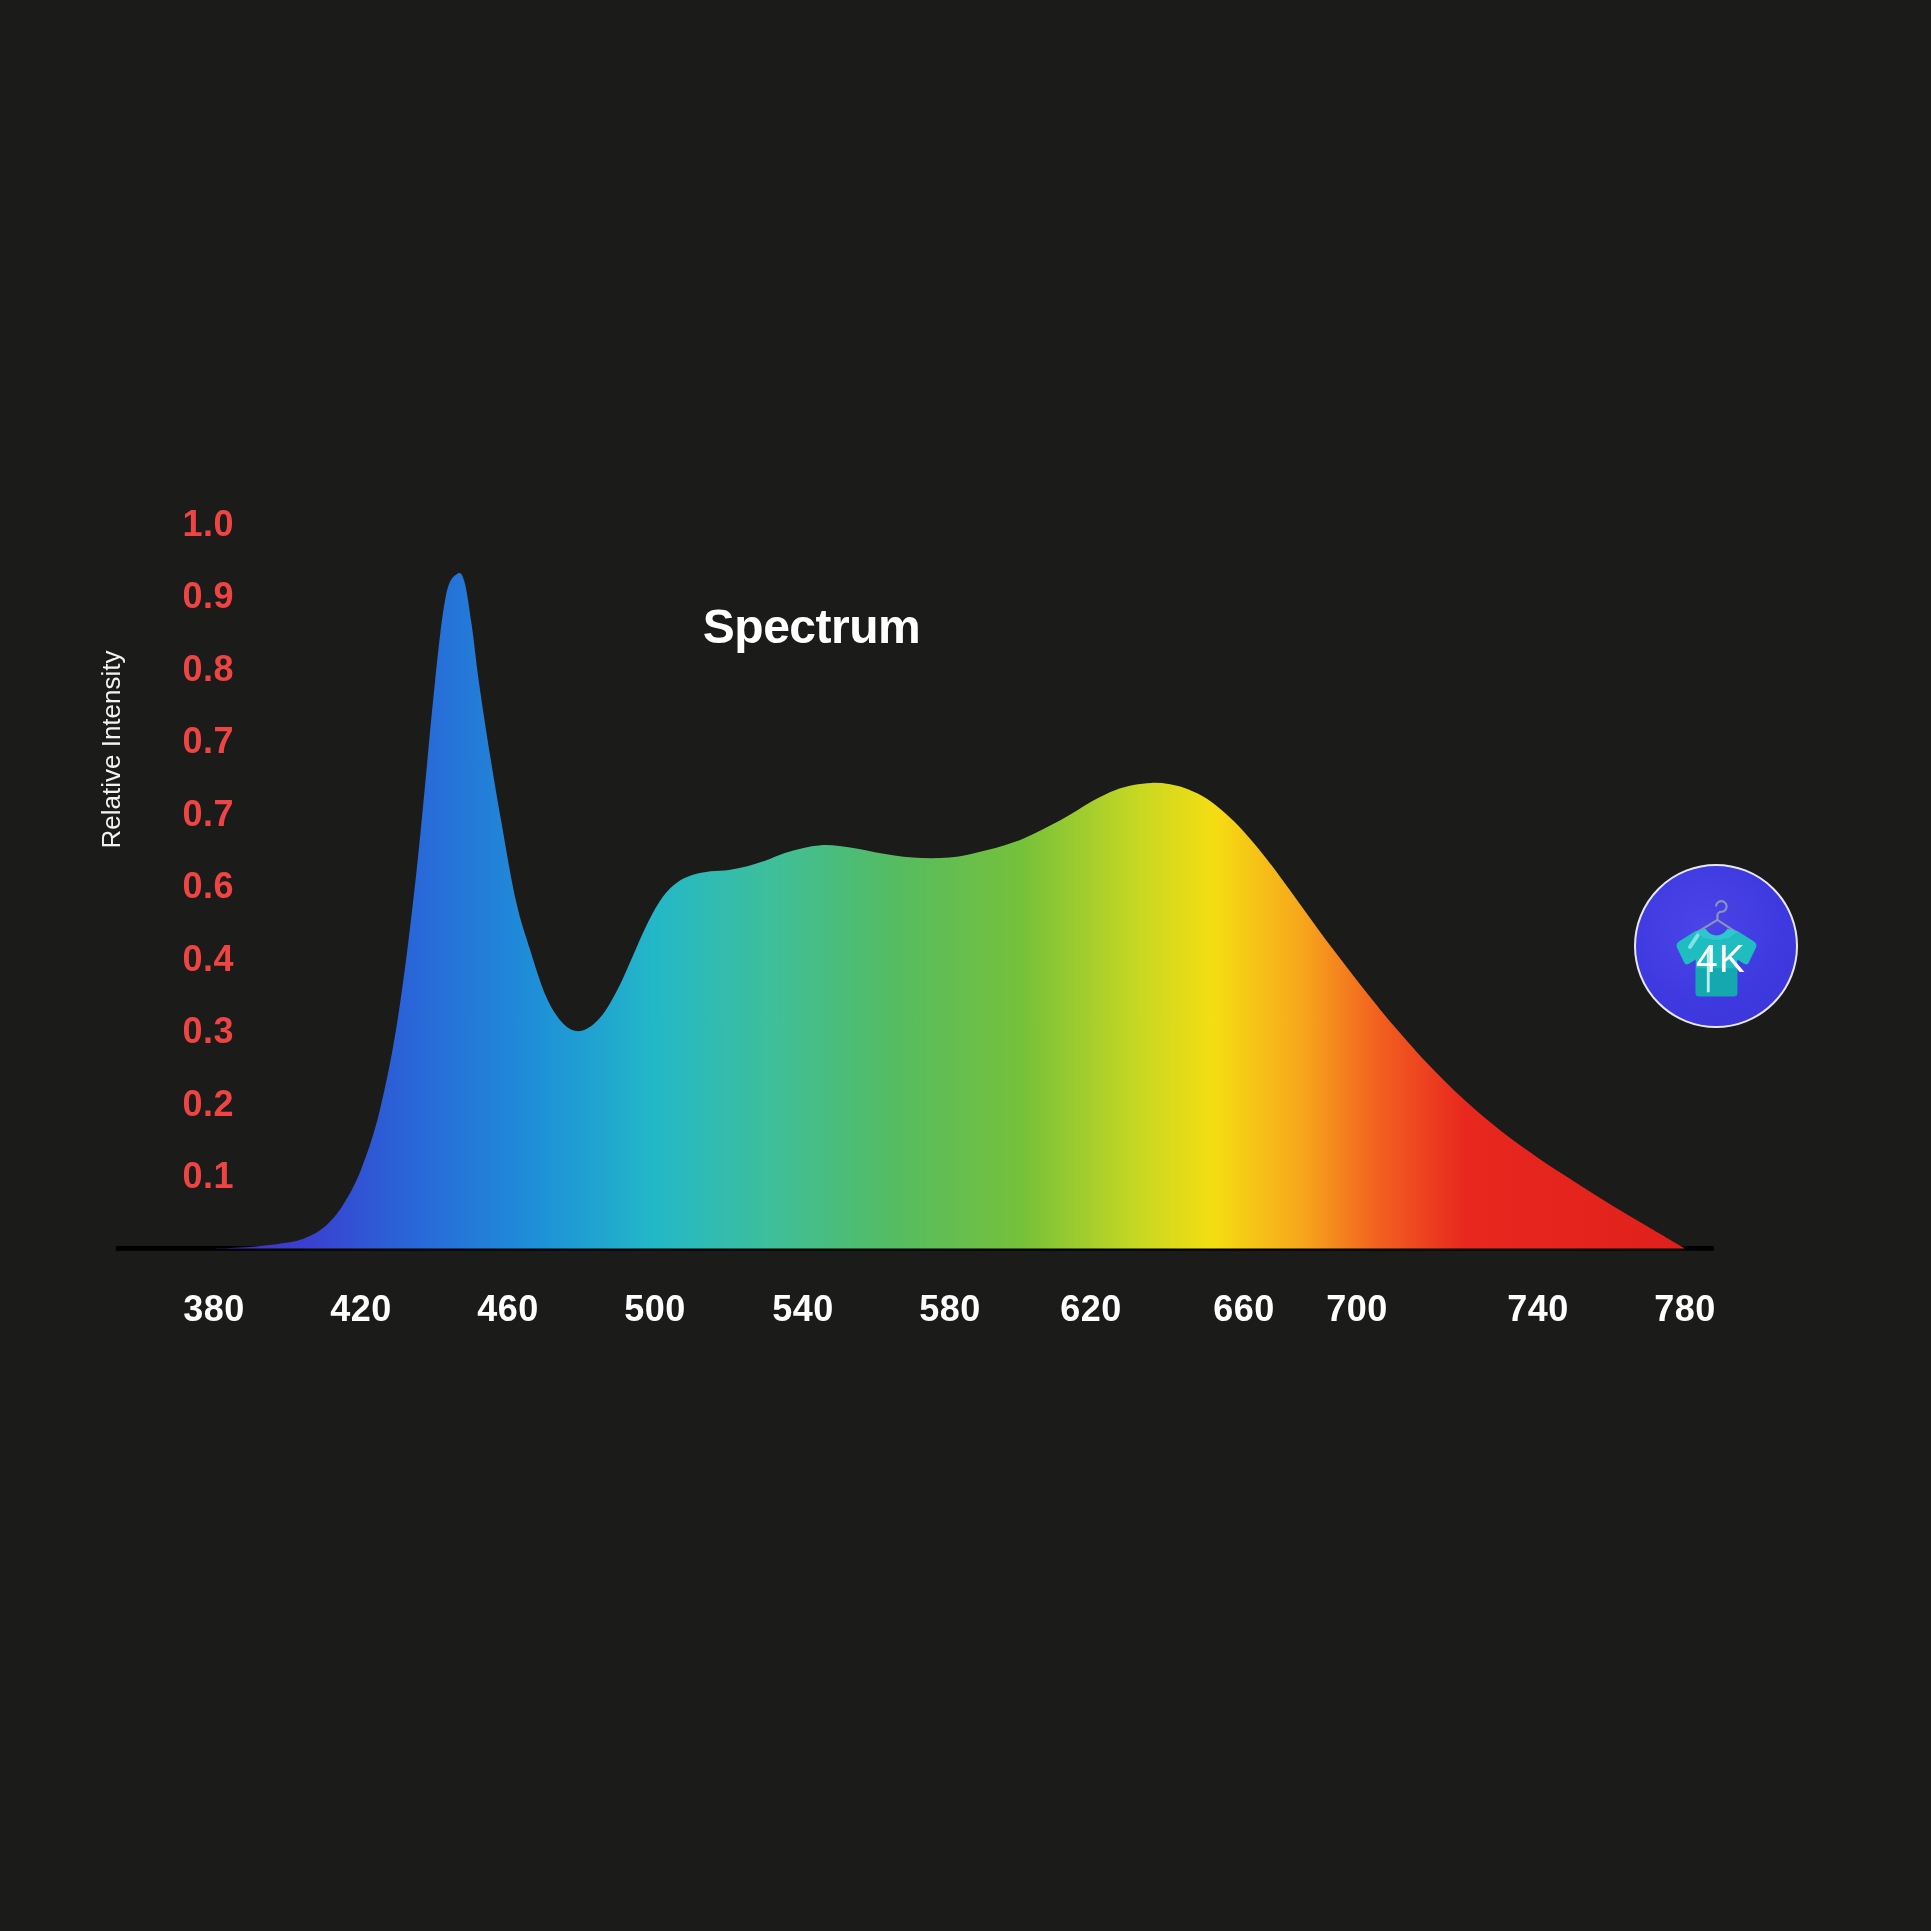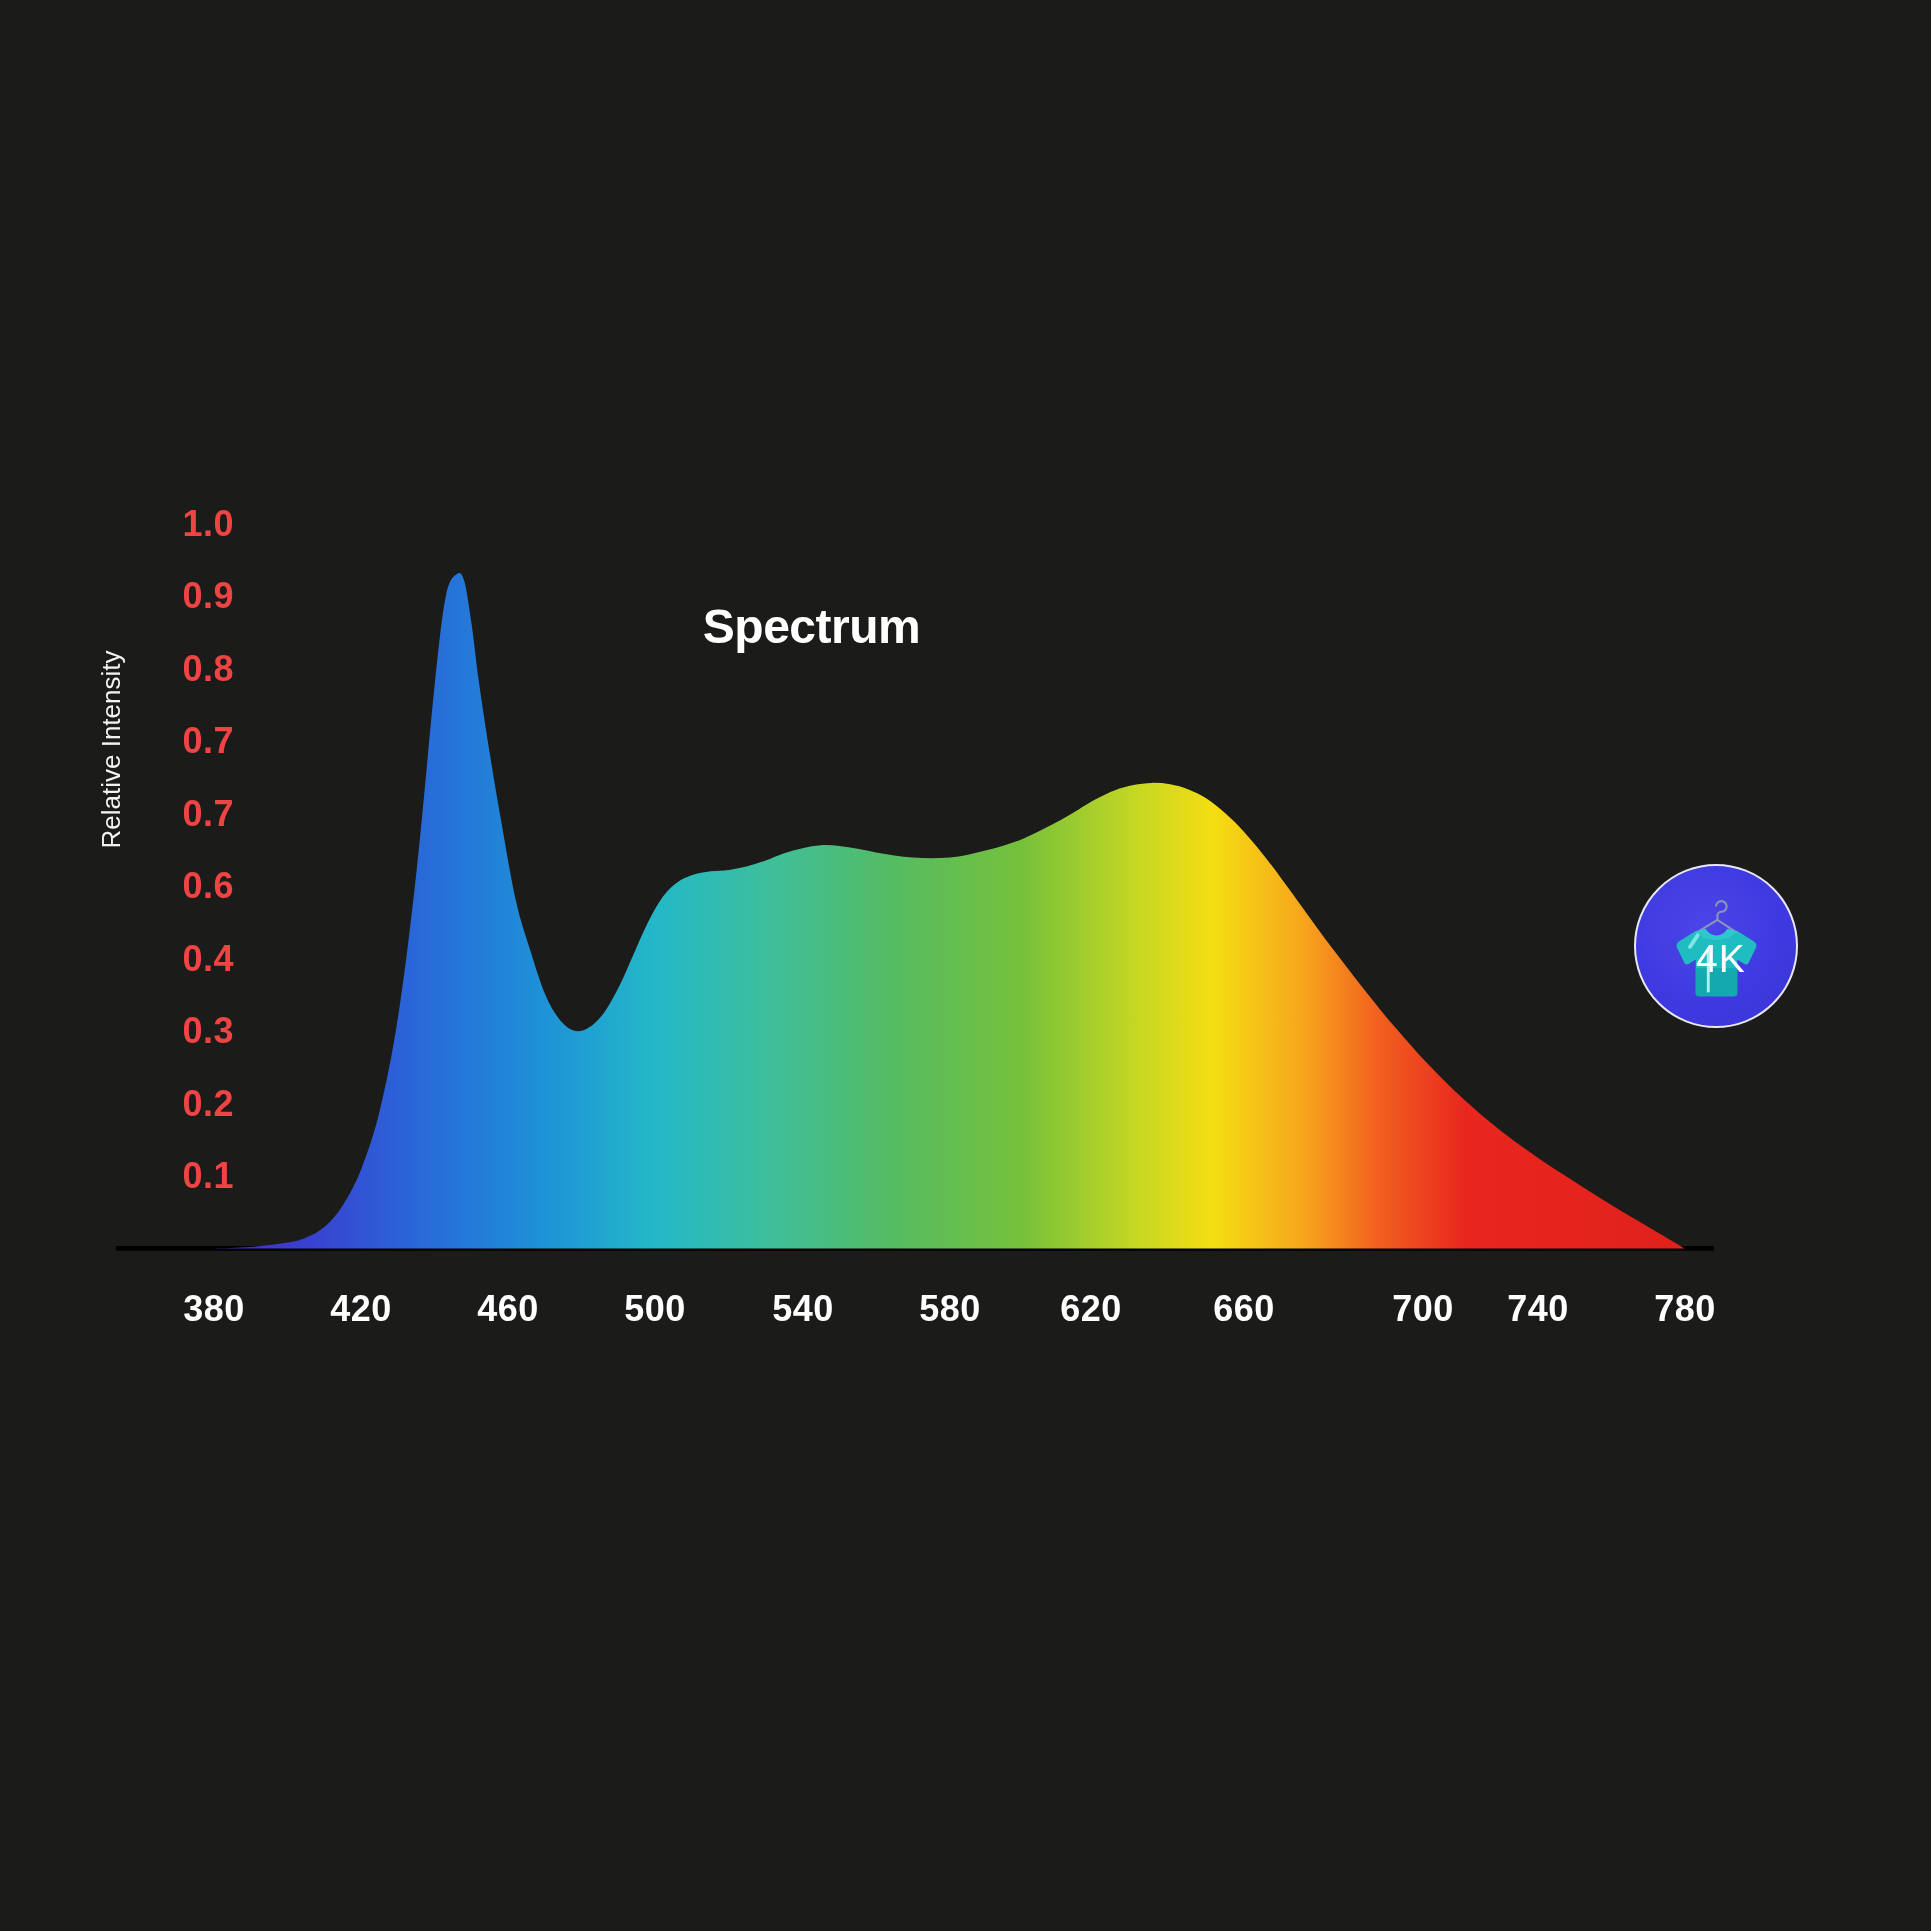--- a/index.html
+++ b/index.html
@@ -208,21 +208,21 @@
 
     <div id="x-tick-labels">
         <div class="x-tick" style="left: 214px;">380</div>
         <div class="x-tick" style="left: 361px;">420</div>
         <div class="x-tick" style="left: 508px;">460</div>
         <div class="x-tick" style="left: 655px;">500</div>
         <div class="x-tick" style="left: 803px;">540</div>
         <div class="x-tick" style="left: 950px;">580</div>
         <div class="x-tick" style="left: 1091px;">620</div>
         <div class="x-tick" style="left: 1244px;">660</div>
-        <div class="x-tick" style="left: 1423px;">700</div>
+        <div class="x-tick" style="left: 1357px;">700</div>
         <div class="x-tick" style="left: 1538px;">740</div>
         <div class="x-tick" style="left: 1685px;">780</div>
       </div>
 
 
   </div>
 
   <div id="badge">
     <div id="badge-circle"></div>
     <svg id="badge-svg" viewBox="0 0 170 170">

